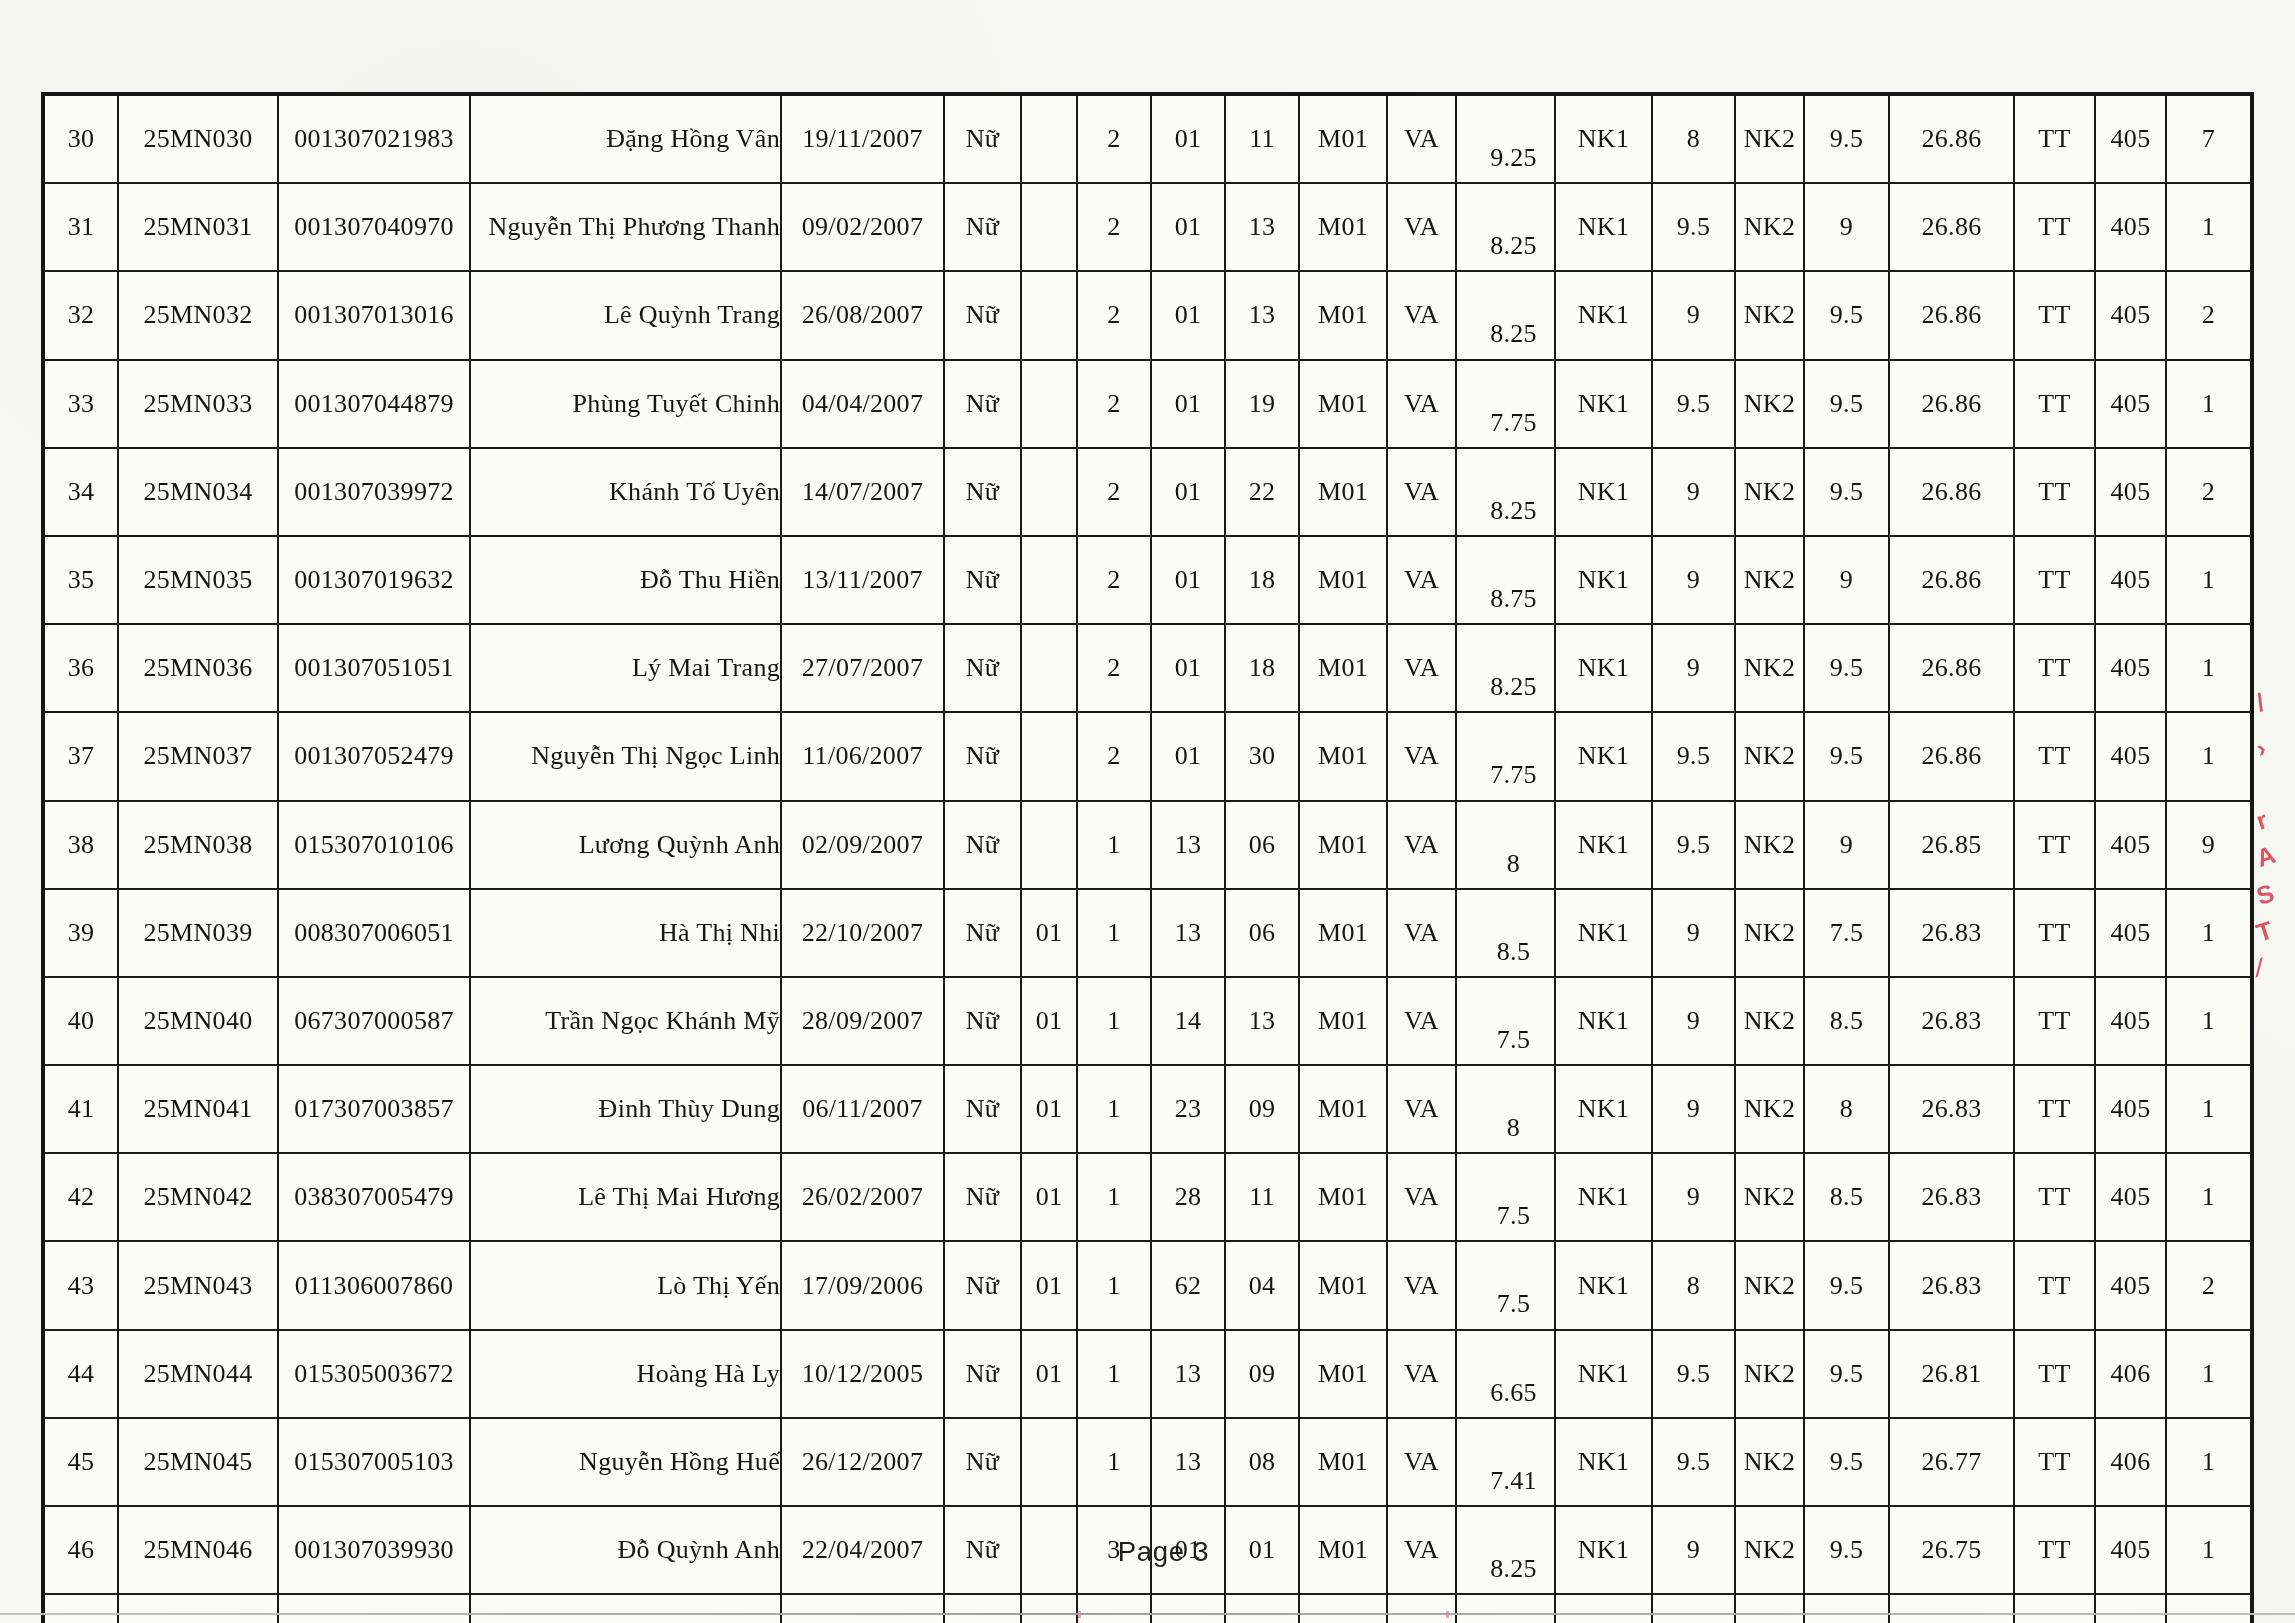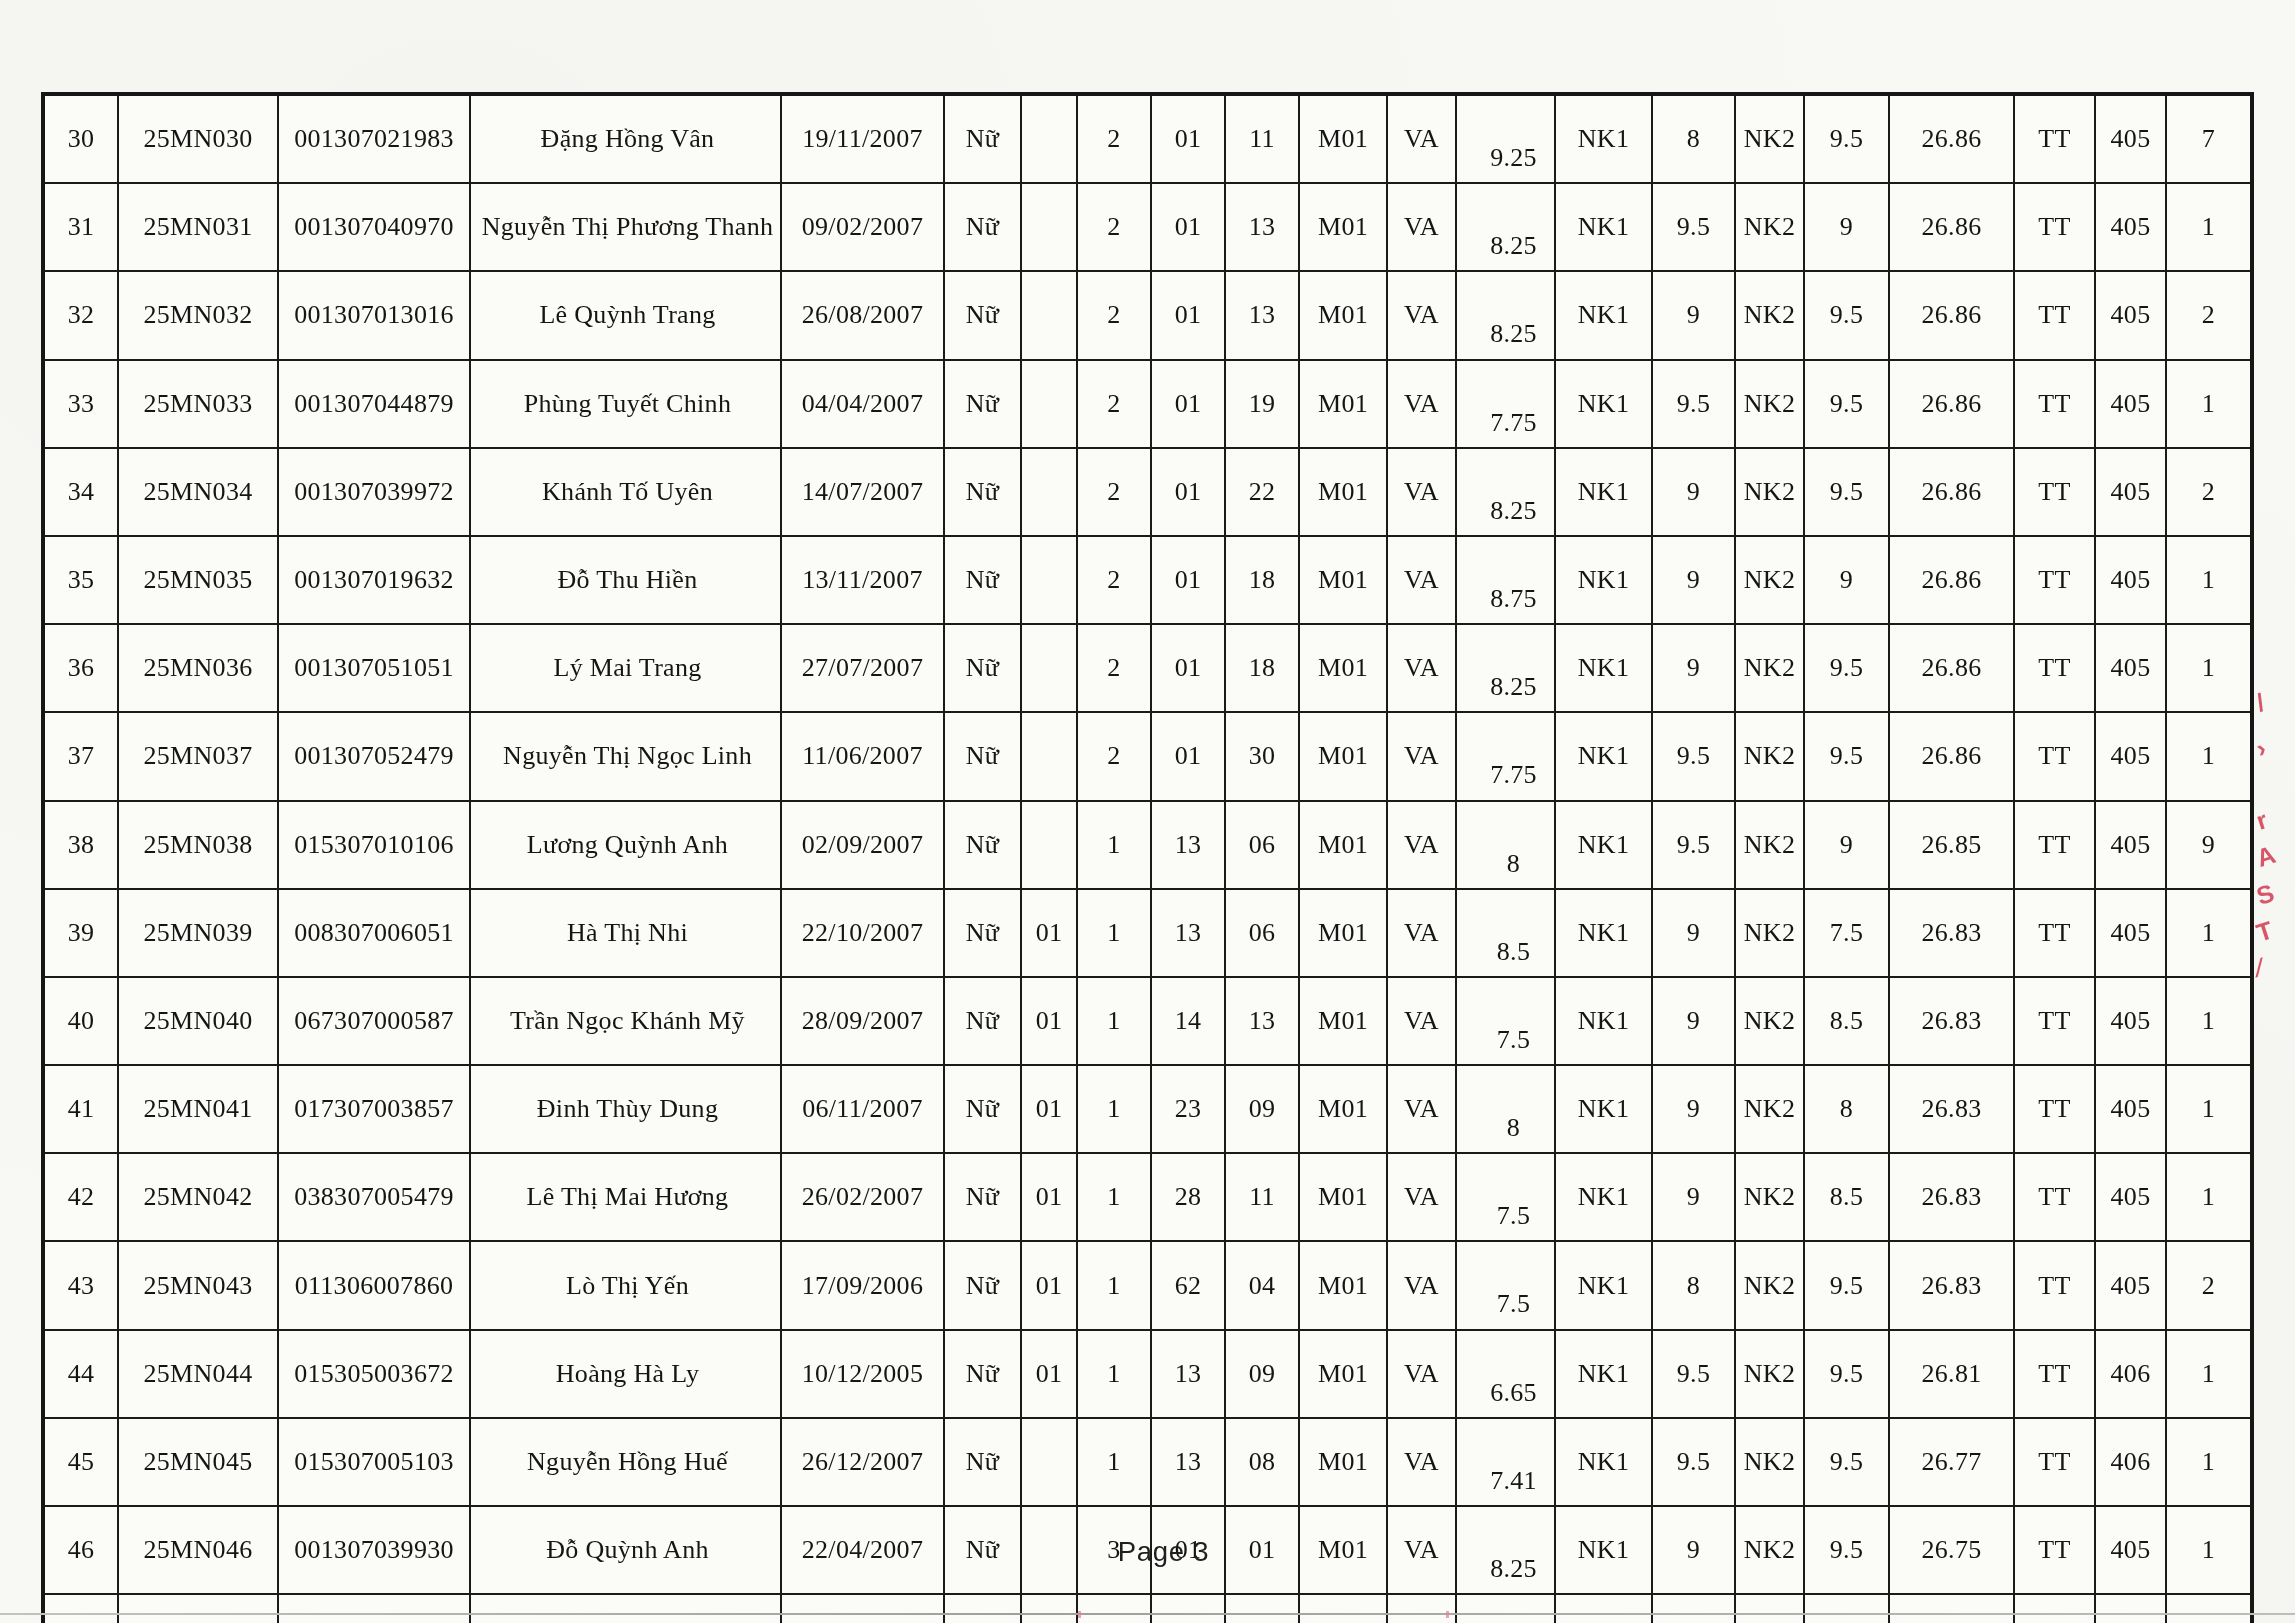--- a/index.html
+++ b/index.html
@@ -23,21 +23,21 @@
   }
   table.roster td{
     border:2.6px solid #1a1a1a;
     height:77px;
     text-align:center;vertical-align:middle;
     font-size:26px;color:#151515;
     padding:0;overflow:hidden;white-space:nowrap;
     letter-spacing:0.3px;
   }
   table.roster td.name{
-    text-align:center;padding-left:4px;
+    text-align:right;padding-left:4px;
   }
   table.roster td.low{
     vertical-align:bottom;padding-bottom:9.2px;padding-left:16px;
   }
   .page-footer{
     position:absolute;top:1536px;left:0;width:100%;
     text-align:center;
     font-family:"Liberation Sans","DejaVu Sans",sans-serif;
     font-size:27.5px;color:#1f1f1f;letter-spacing:0.7px;margin-left:16px;
   }

